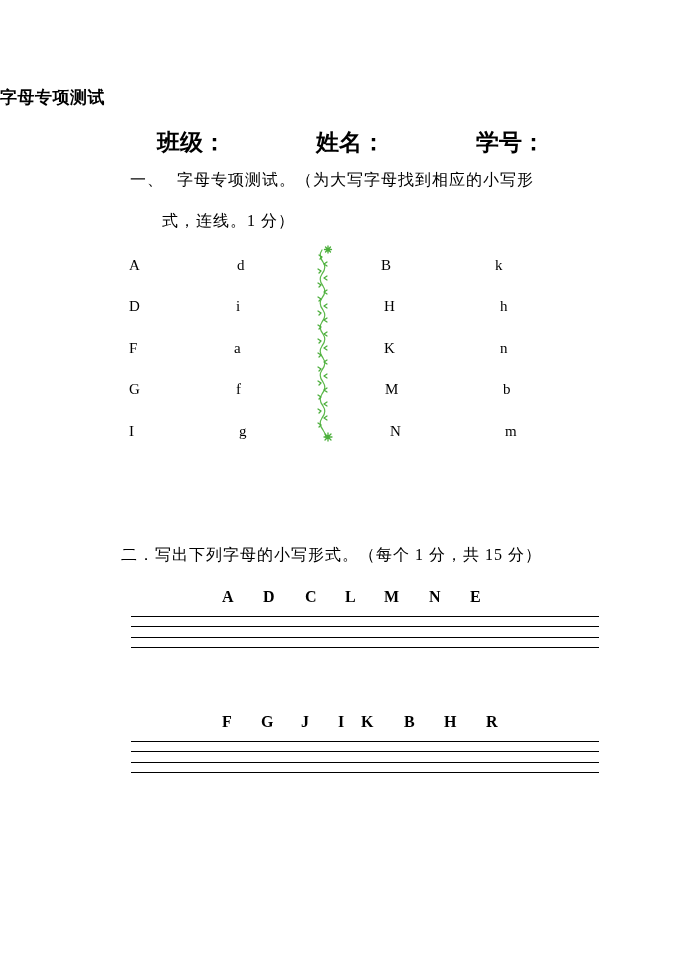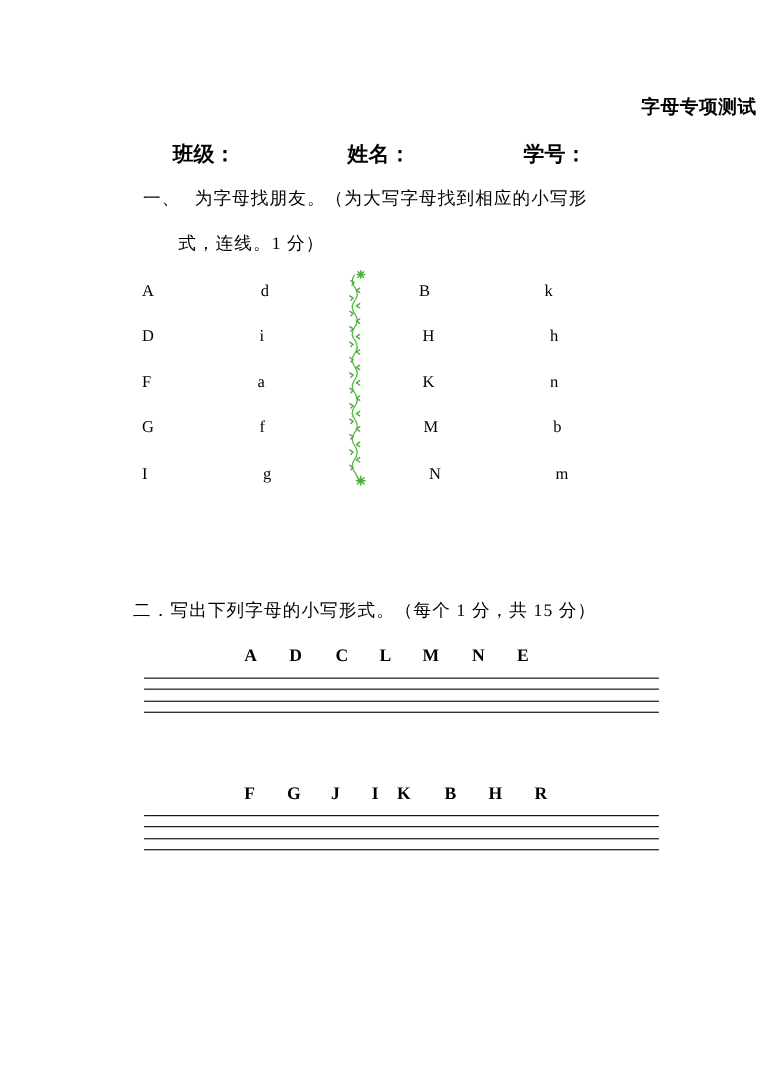--- a/index.html
+++ b/index.html
@@ -12,28 +12,28 @@
       height: 971px;
       position: relative;
       overflow: hidden;
       font-family: "Liberation Serif", "DejaVu Serif", serif;
       color: #000000;
     }
     .abs { position: absolute; white-space: nowrap; }
 
     .title {
       left: 0; width: 688px; top: 86px;
-      text-align: right;
+      text-align: left;
       font-size: 17px;
       font-weight: bold;
       letter-spacing: 0.5px;
     }
     .info-label {
       top: 127px;
-      font-size: 19px;
+      font-size: 23px;
       font-weight: bold;
     }
     .section-heading {
       font-size: 16px;
       letter-spacing: 1px;
     }
     .match-letter {
       font-size: 15px;
       line-height: 18px;
     }
@@ -60,21 +60,21 @@
 </head>
 <body>
 
 <div class="abs title">字母专项测试</div>
 
 <div class="abs info-label" style="left:157px;">班级：</div>
 <div class="abs info-label" style="left:316px;">姓名：</div>
 <div class="abs info-label" style="left:476px;">学号：</div>
 
 <div class="abs section-heading" style="left:130px; top:170px;">一、</div>
-<div class="abs section-heading" style="left:177px; top:170px;">为字母找朋友。（为大写字母找到相应的小写形</div>
+<div class="abs section-heading" style="left:177px; top:170px;">字母专项测试。（为大写字母找到相应的小写形</div>
 <div class="abs section-heading" style="left:162px; top:211px;">式，连线。1 分）</div>
 
 <div>
   <div class="abs match-letter" style="left:129px; top:256px;">A</div>
   <div class="abs match-letter" style="left:129px; top:297px;">D</div>
   <div class="abs match-letter" style="left:129px; top:339px;">F</div>
   <div class="abs match-letter" style="left:129px; top:380px;">G</div>
   <div class="abs match-letter" style="left:129px; top:422px;">I</div>
 </div>
 

